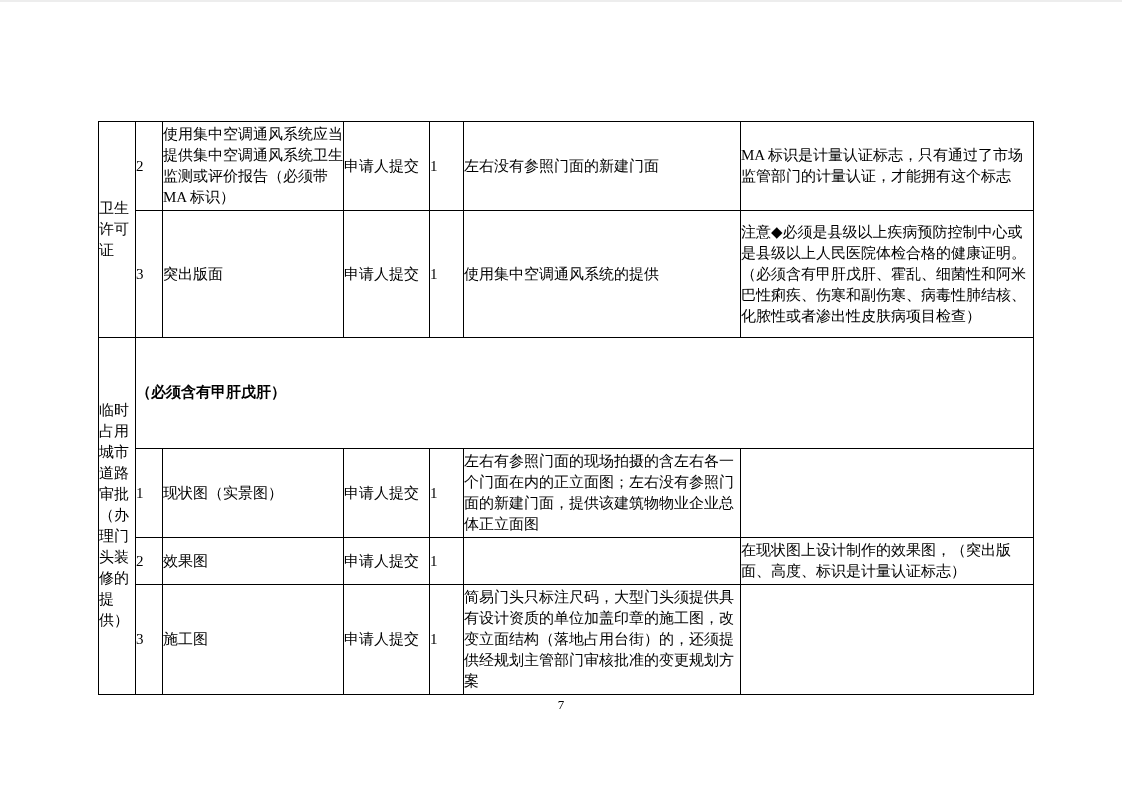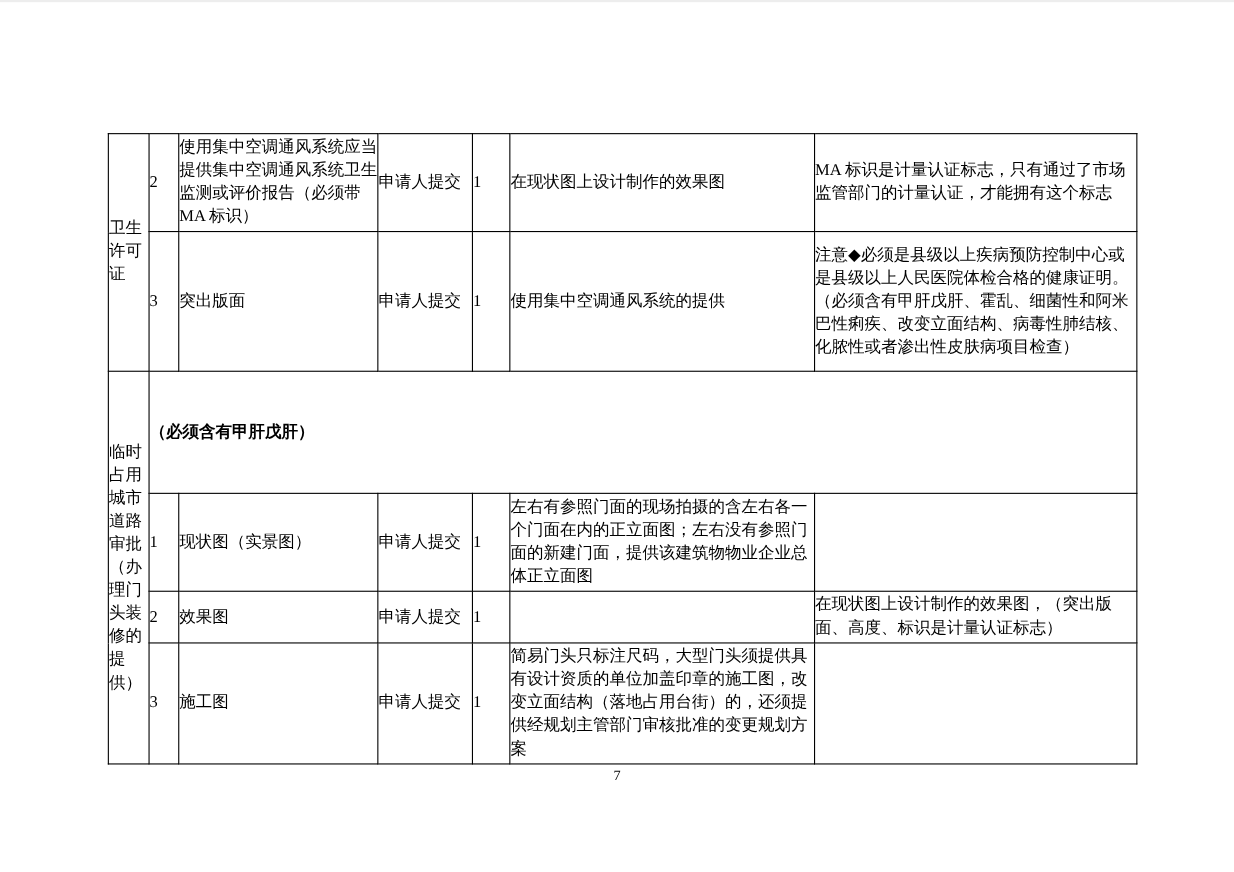--- a/index.html
+++ b/index.html
@@ -80,30 +80,30 @@
 
     <tbody>
         <tr style="height:84px;">
       <td class="cat cat-top" rowspan="2">卫生
 许可
 证</td>
       <td class="center">2</td>
       <td>使用集中空调通风系统应当提供集中空调通风系统卫生监测或评价报告（必须带 MA 标识）</td>
       <td class="center">申请人提交</td>
       <td class="center">1</td>
-      <td>在现状图上设计制作的效果图</td>
+      <td>左右没有参照门面的新建门面</td>
       <td>MA 标识是计量认证标志，只有通过了市场监管部门的计量认证，才能拥有这个标志</td>
     </tr>
     <tr style="height:127px;">
       <td class="center">3</td>
       <td>突出版面</td>
       <td class="center">申请人提交</td>
       <td class="center">1</td>
       <td>使用集中空调通风系统的提供</td>
-      <td>注意◆必须是县级以上疾病预防控制中心或是县级以上人民医院体检合格的健康证明。（必须含有甲肝戊肝、霍乱、细菌性和阿米巴性痢疾、改变立面结构、病毒性肺结核、化脓性或者渗出性皮肤病项目检查）</td>
+      <td>注意◆必须是县级以上疾病预防控制中心或是县级以上人民医院体检合格的健康证明。（必须含有甲肝戊肝、霍乱、细菌性和阿米巴性痢疾、伤寒和副伤寒、病毒性肺结核、化脓性或者渗出性皮肤病项目检查）</td>
     </tr>
 
     <tr style="height:111px;font-family:Liberation Mono, monospace;">
       <td class="cat" rowspan="4">临时
 占用
 城市
 道路
 审批
 （办
 理门

